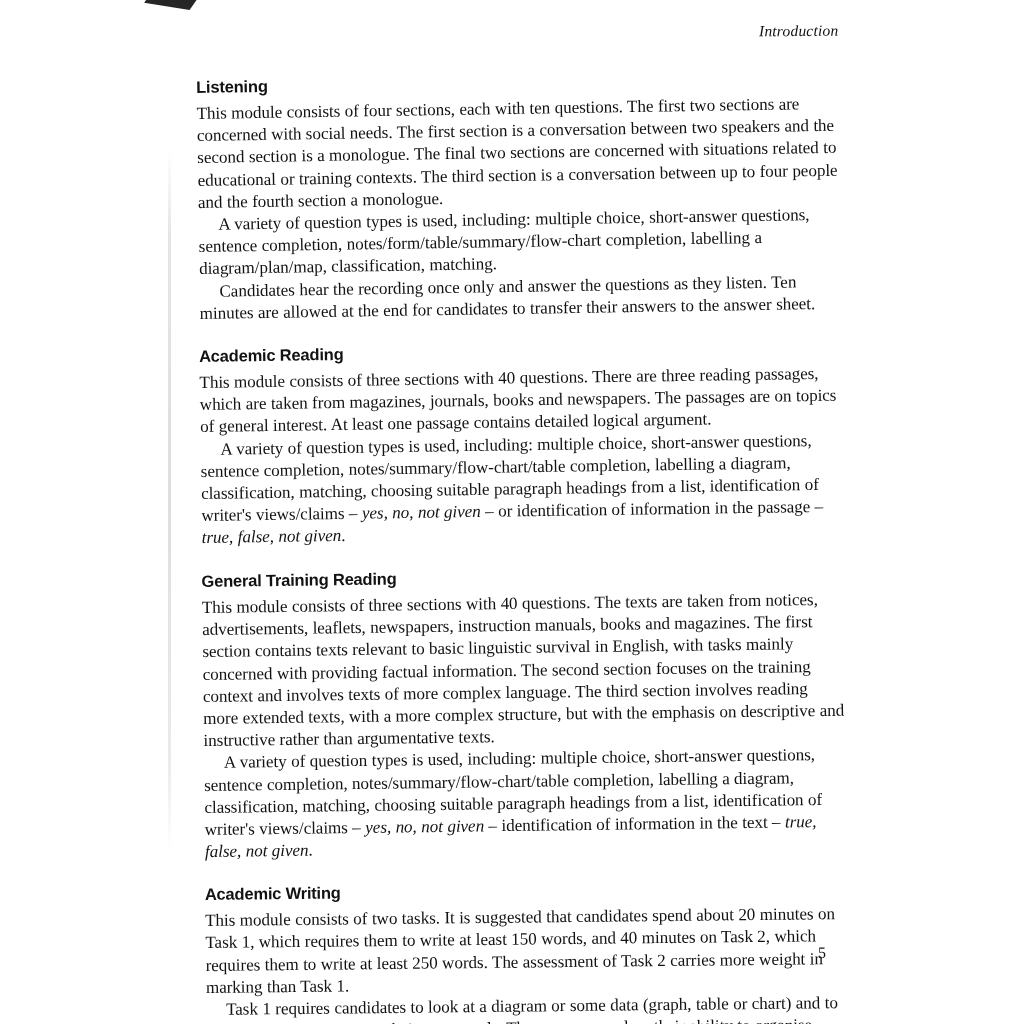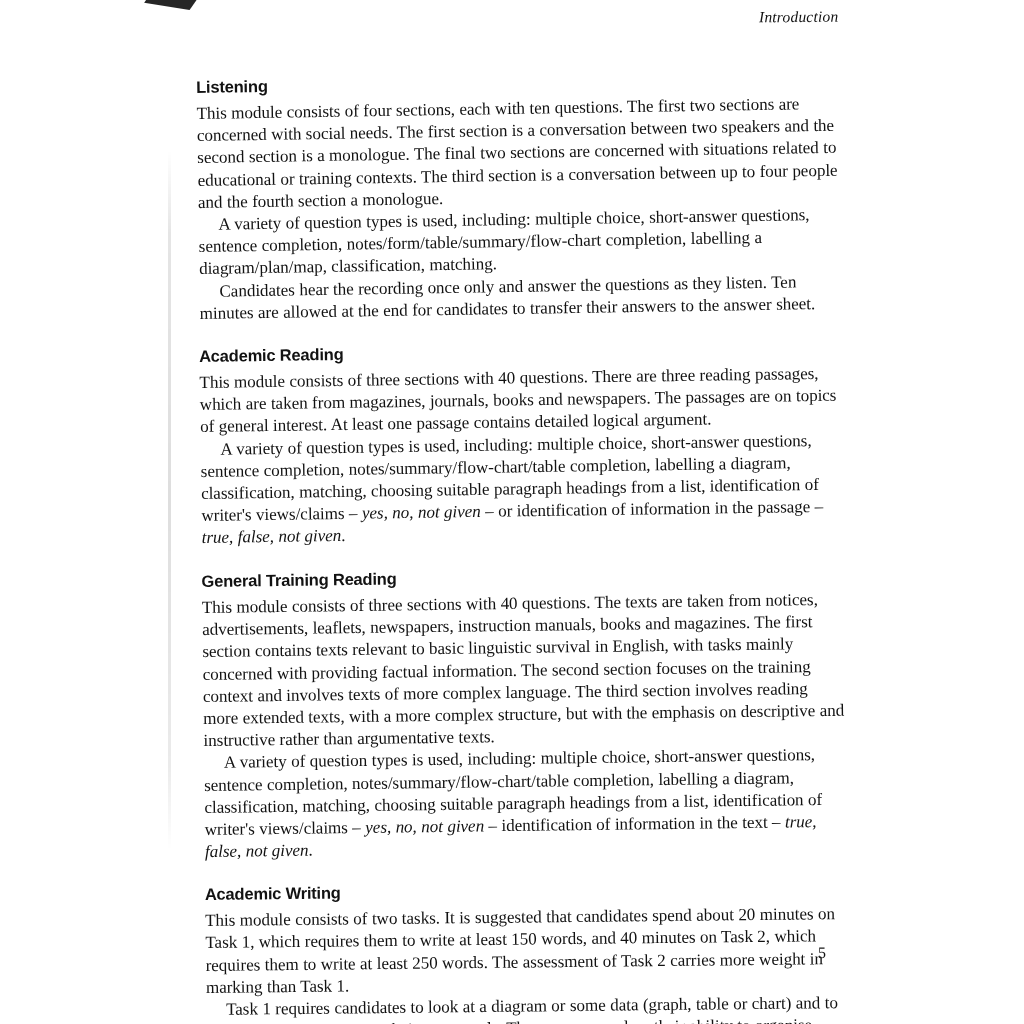--- a/index.html
+++ b/index.html
@@ -42,21 +42,21 @@
        rgba(0,0,0,0.13) 50%,
        rgba(0,0,0,0.08) 88%,
        rgba(0,0,0,0) 100%);
     filter: blur(0.6px);
   }
 
   
   .running-head {
     position: absolute;
     right: 186px;
-    top: 8px;
+    top: 22px;
     font-style: italic;
     font-size: 15.5px;
     letter-spacing: .2px;
     transform: rotate(-0.5deg);
   }
 
   
   .column {
     position: absolute;
     left: 196px;

